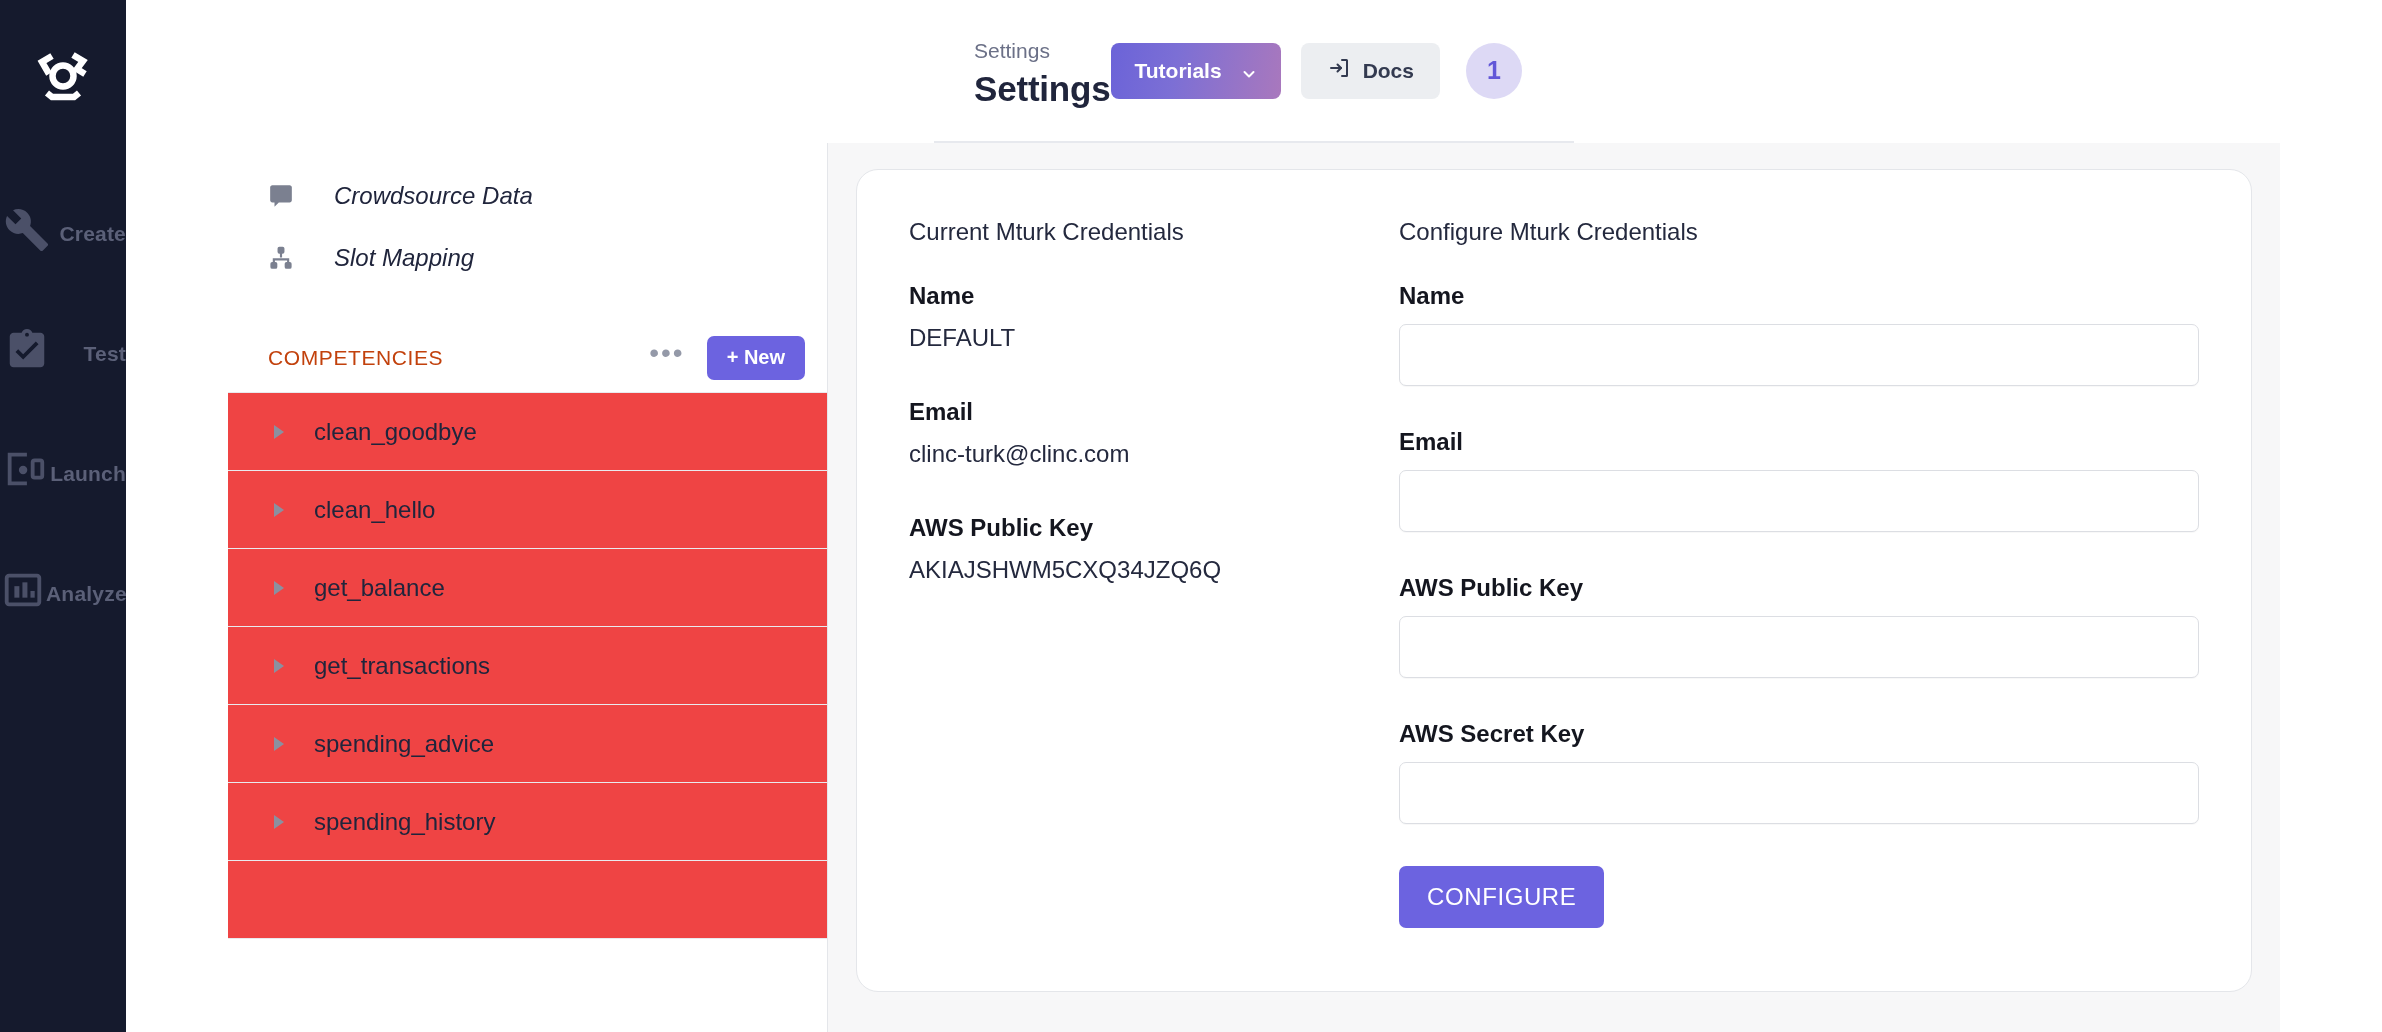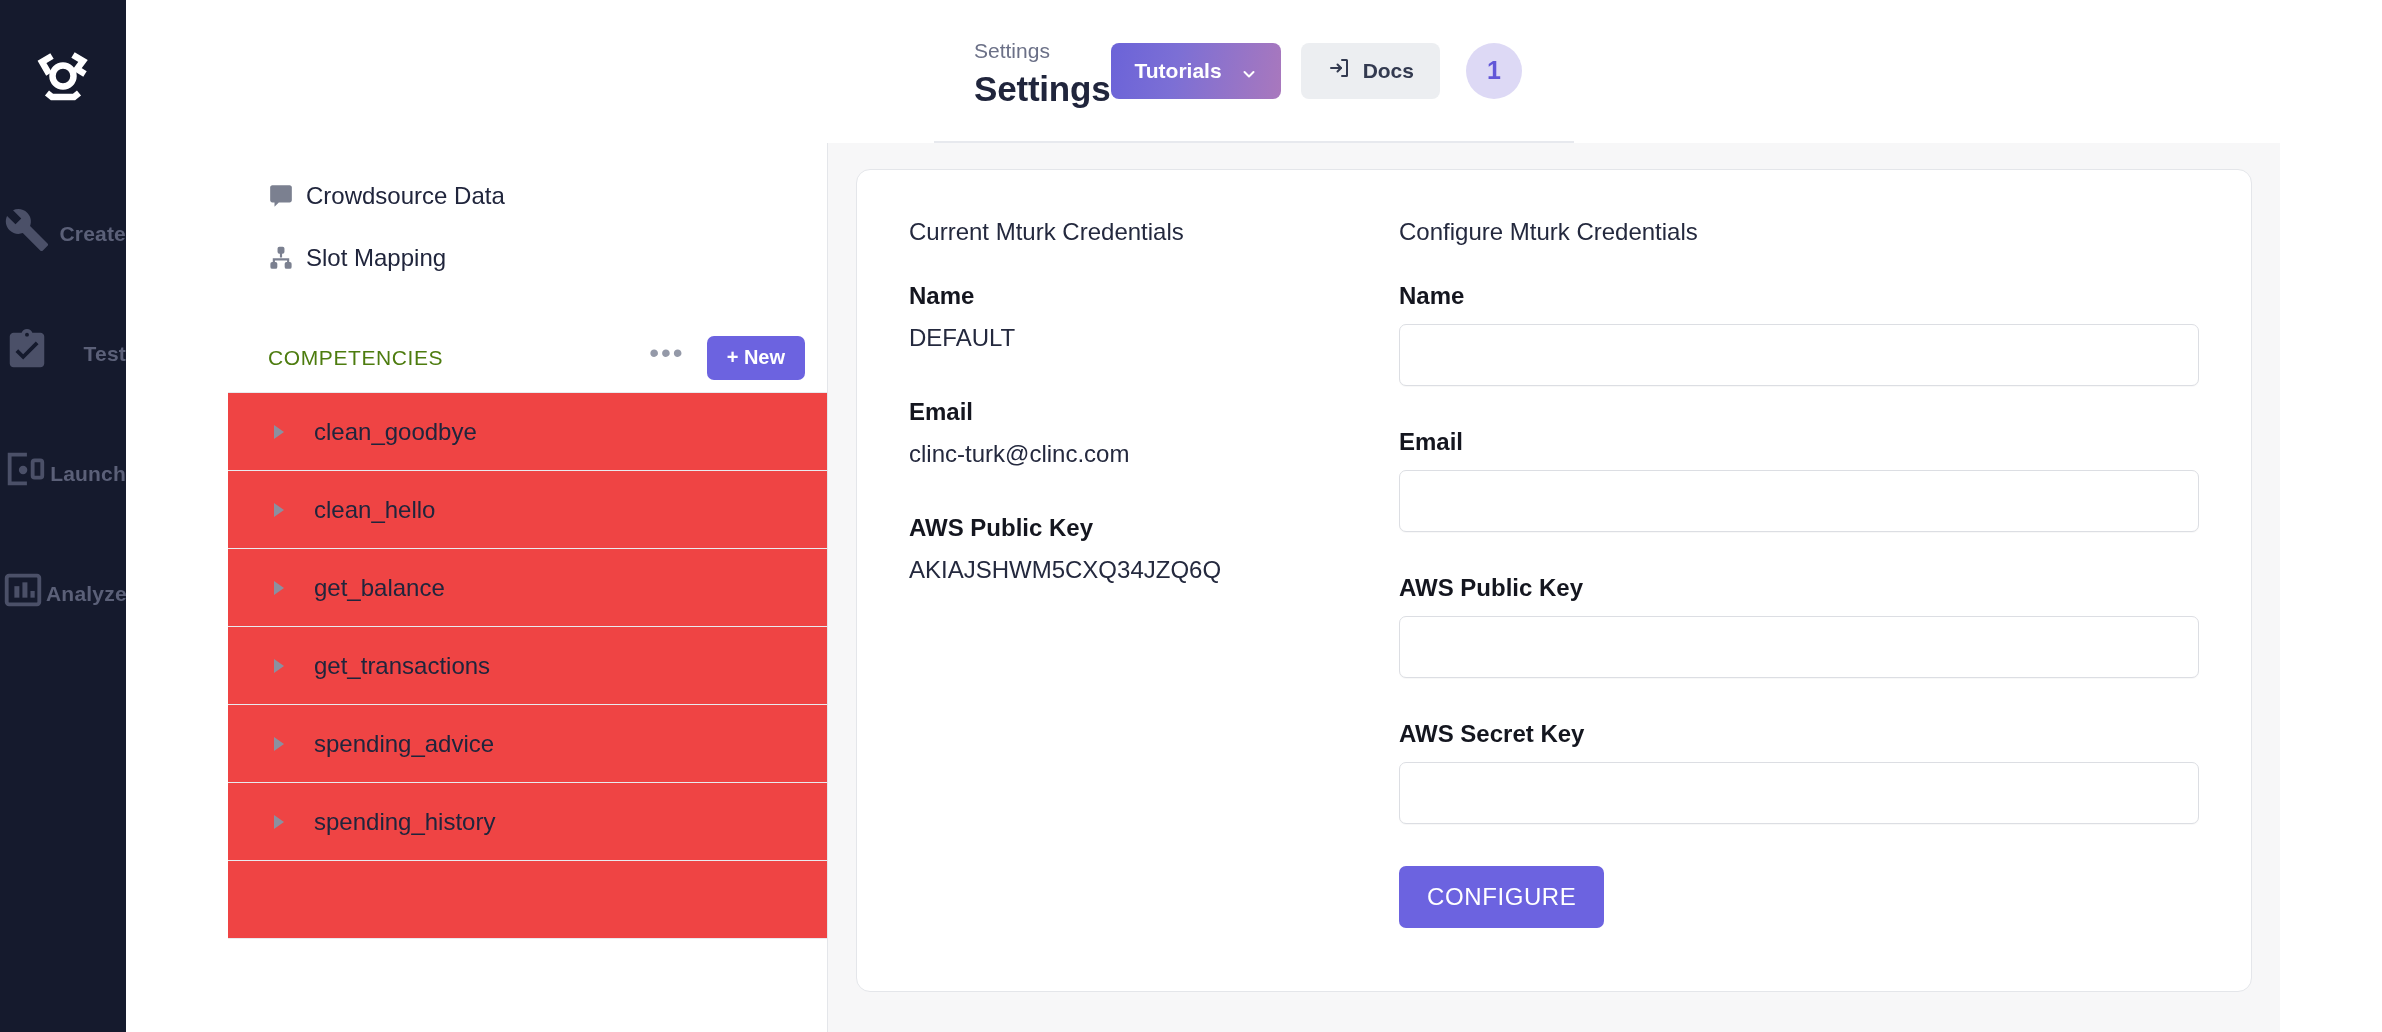--- a/index.html
+++ b/index.html
@@ -87,32 +87,32 @@
   
   .panel {
     width: 600px; flex: 0 0 600px;
     background: #ffffff;
     border-right: 1px solid #e4e6ea;
     overflow: hidden;
     padding-top: 22px;
   }
   .nav-link {
     height: 62px; display: flex; align-items: center;
-    padding-left: 40px; gap: 12px; cursor: pointer;
+    padding-left: 40px; gap: 40px; cursor: pointer; font-style: italic;
   }
   .nav-ico { width: 26px; height: 26px; color: #7b8090; display:flex; align-items:center; justify-content:center;}
   .nav-txt { font-size: 24px; color: #20253c; }
 
   .section-head {
     height: 70px; margin-top: 34px;
     display: flex; align-items: center;
     padding: 0 22px 0 40px;
     border-bottom: 1px solid #e9eaee;
   }
-  .section-title { font-size: 21px; color: #4d7c0f; letter-spacing: 0.6px; flex: 1 1 auto; }
+  .section-title { font-size: 21px; color: #c2410c; letter-spacing: 0.6px; flex: 1 1 auto; }
   .dots {
     color: #9499a8; font-size: 28px; letter-spacing: 2px;
     line-height: 1; margin-right: 22px; cursor: pointer; padding-bottom: 10px;
   }
   .btn-new {
     height: 44px; border: none; border-radius: 7px;
     background: #6c63e0; color: #fff; font-size: 20px; font-weight: bold;
     padding: 0 20px; cursor: pointer; display: flex; align-items: center; gap: 5px;
     font-family: "Liberation Sans", sans-serif;
   }
@@ -123,21 +123,21 @@
     cursor: pointer; background: #ef4444;
   }
   .caret { width: 0; height: 0; border-left: 10px solid #8b90a0; border-top: 7px solid transparent; border-bottom: 7px solid transparent; flex:0 0 auto; margin-left: 6px;}
   .comp-name { font-size: 24px; color: #20253c; }
 
   
   .content { flex: 1 1 auto; min-width: 0; background: #f7f7f8; padding: 26px 28px 0 28px; }
   .card {
     background: #ffffff;
     border: 1px solid #e4e6ea;
-    border-radius: 14px;
+    border-radius: 22px;
     height: 823px;
     padding: 48px 52px;
     display: flex;
     gap: 0px;
   }
   .col-current { width: 490px; flex: 0 0 490px; }
   .col-configure { flex: 1 1 auto; max-width: 800px; }
   .col-head { font-size: 24px; color: #24293e; margin-bottom: 36px; }
   .field-label { font-size: 24px; font-weight: bold; color: #14161f; margin-bottom: 14px; }
   .field-value { font-size: 24px; color: #24293e; margin-bottom: 46px; }

